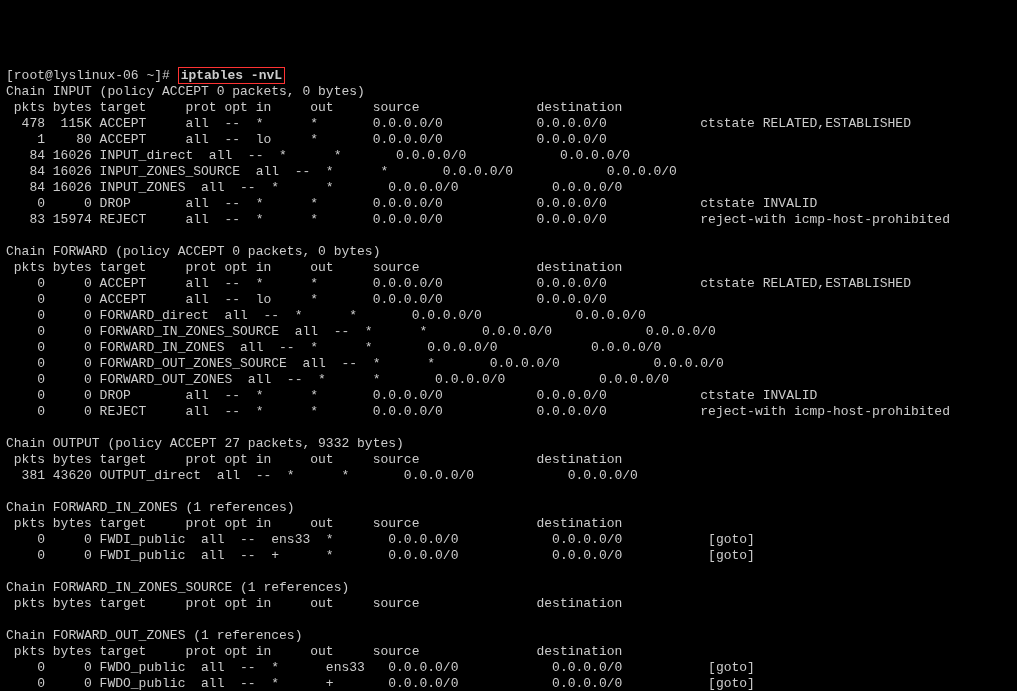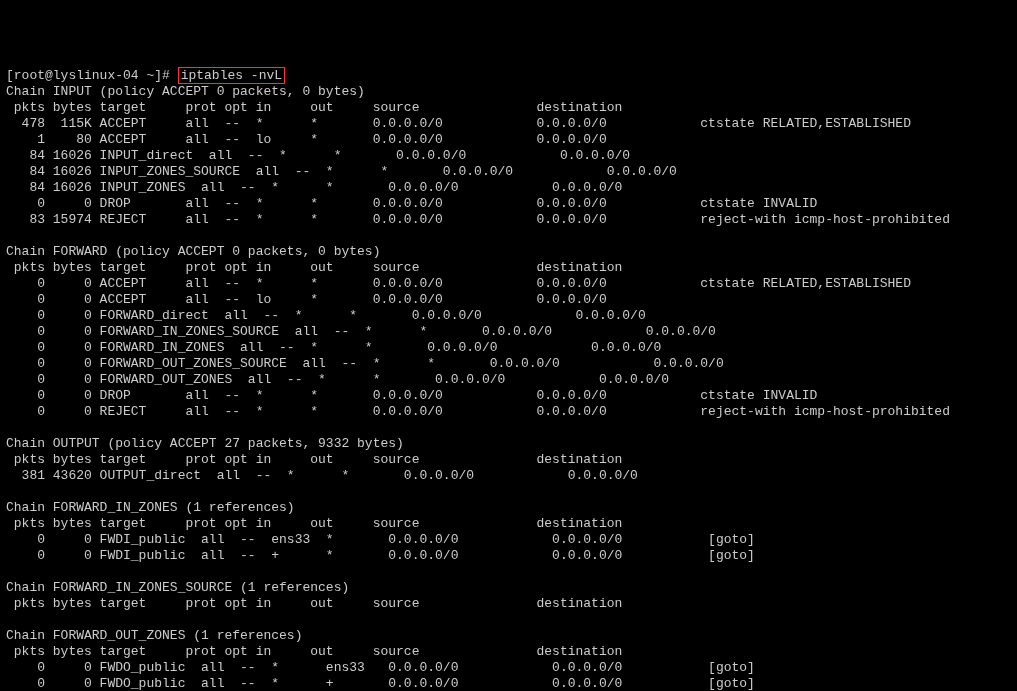--- a/index.html
+++ b/index.html
@@ -9,28 +9,29 @@
     font-size: 13px;
     line-height: 16px;
     margin: 0;
     padding: 4px 6px;
     white-space: pre;
   }
   .hlbox {
     border: 1px solid #f33;
     padding: 0 2px;
     color: #ccc;
+    font-weight: bold;
   }
 </style>
 </head>
 <body>
 
 
 
-<div><span>[root@lyslinux-04 ~]# </span><span class="hlbox">iptables -nvL</span>
+<div><span>[root@lyslinux-06 ~]# </span><span class="hlbox">iptables -nvL</span>
 <span id="out">Chain INPUT (policy ACCEPT 0 packets, 0 bytes)
  pkts bytes target     prot opt in     out     source               destination
   478  115K ACCEPT     all  --  *      *       0.0.0.0/0            0.0.0.0/0            ctstate RELATED,ESTABLISHED
     1    80 ACCEPT     all  --  lo     *       0.0.0.0/0            0.0.0.0/0
    84 16026 INPUT_direct  all  --  *      *       0.0.0.0/0            0.0.0.0/0
    84 16026 INPUT_ZONES_SOURCE  all  --  *      *       0.0.0.0/0            0.0.0.0/0
    84 16026 INPUT_ZONES  all  --  *      *       0.0.0.0/0            0.0.0.0/0
     0     0 DROP       all  --  *      *       0.0.0.0/0            0.0.0.0/0            ctstate INVALID
    83 15974 REJECT     all  --  *      *       0.0.0.0/0            0.0.0.0/0            reject-with icmp-host-prohibited
 

